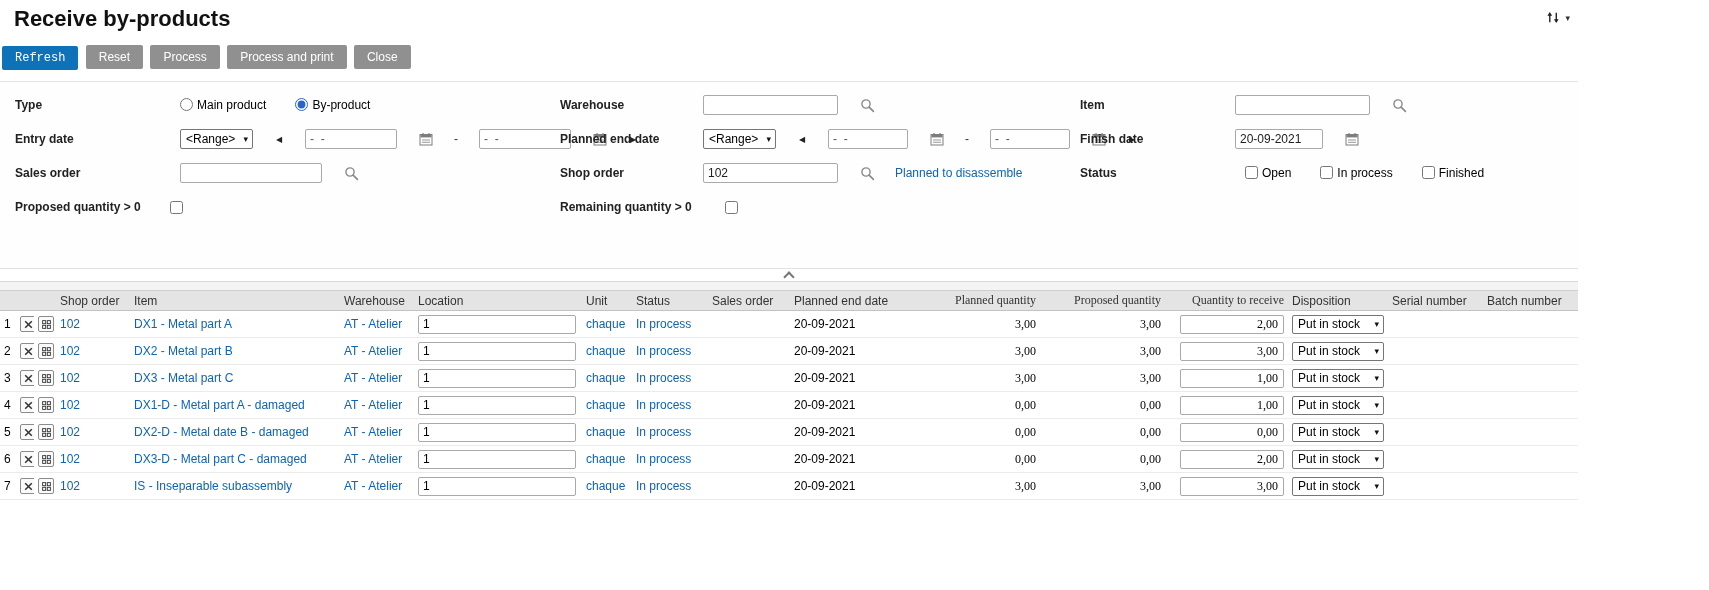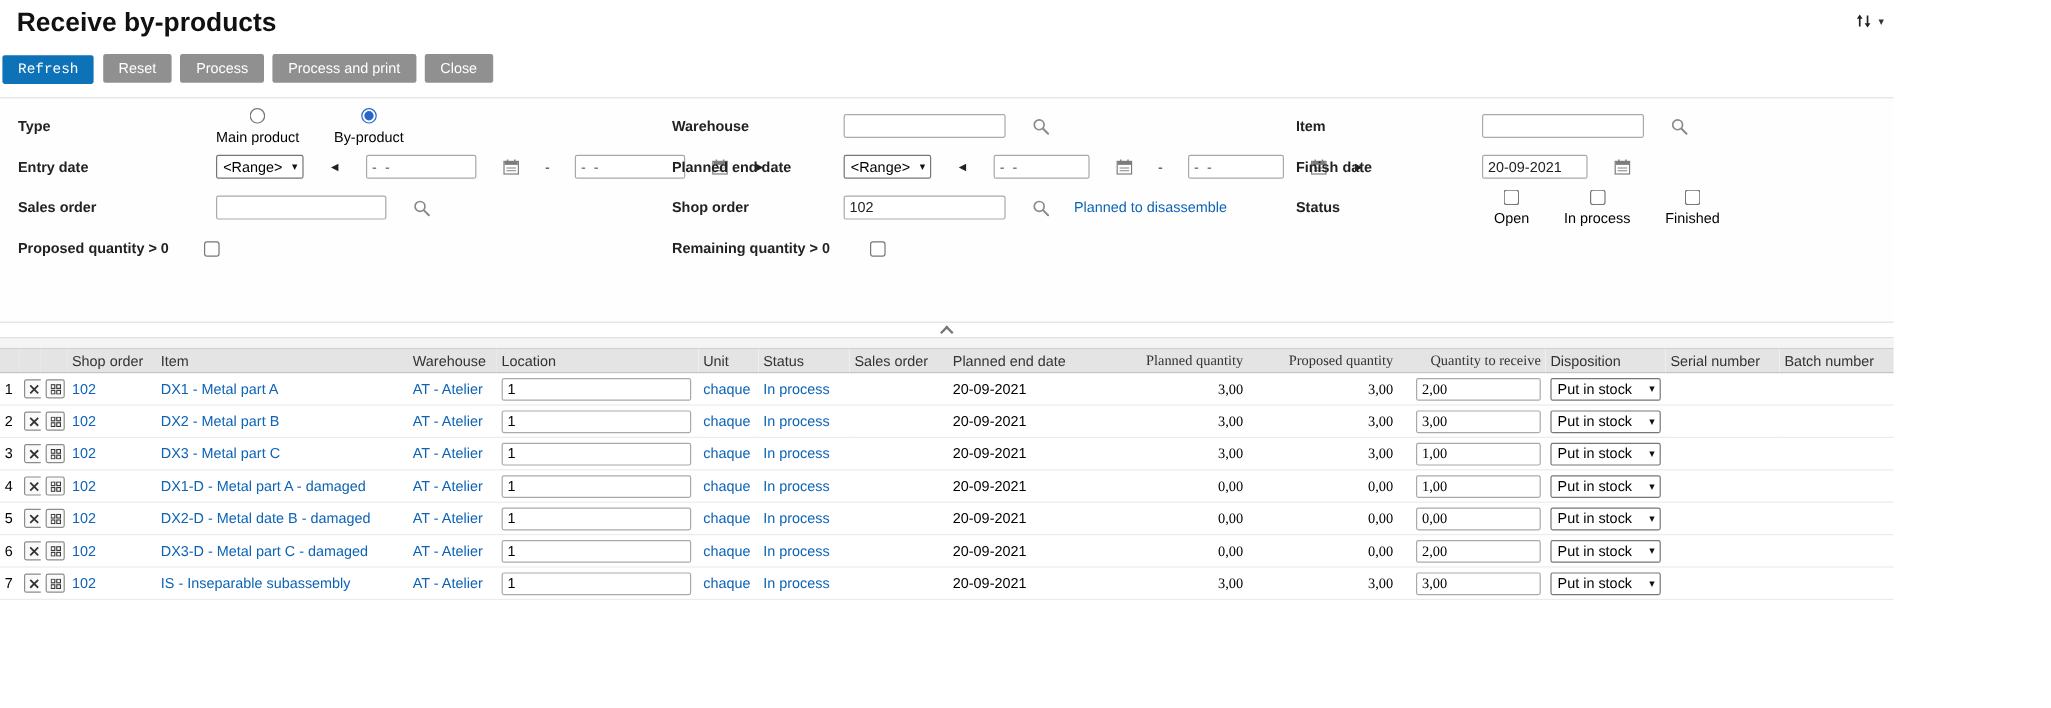--- a/index.html
+++ b/index.html
@@ -26,21 +26,21 @@
   .btn.primary { background: var(--primary-button, #0e72b8); font-family: Liberation Mono, monospace; }
 
   
   .filters { border-top: 1px solid #e2e2e2; border-bottom: 1px solid #e2e2e2;
     padding: 6px 0 10px 15px; display: grid; grid-template-columns: 545px 520px auto;
     background: #fefefe; }
   .frow { display: flex; align-items: center; min-height: 34px; gap: 20px; }
   .flabel { font-weight: bold; color: #222; flex: 0 0 145px; }
   .col2 .flabel { flex-basis: 123px; }
   .col3 .flabel { flex-basis: 135px; }
-  .opt { display: inline-flex; align-items: center; gap: 4px; margin-right: 9px; cursor: pointer; flex-direction: column; }
+  .opt { display: inline-flex; gap: 4px; margin-right: 9px; cursor: pointer; }
   input[type=radio], input[type=checkbox] { margin: 0; width: 13px; height: 13px; accent-color: #2a66c8; }
 
   .tinput { font-family: inherit; font-size: 12px; height: 20px; border: 1px solid #a9a9a9;
     border-radius: 2px; padding: 0 4px; background: #fff; color: #222; }
   .w142 { width: 142px; } .w135 { width: 135px; }
   .date { width: 92px; color: #555; } .date-sm { width: 80px; color: #555; } .date-fin { width: 88px; }
   .fakeselect { display: inline-flex; align-items: center; justify-content: space-between;
     height: 20px; border: 1px solid #767676; border-radius: 2px; background: #fff;
     padding: 0 4px 0 5px; cursor: pointer; white-space: nowrap; }
   .w97 { width: 97px; } .w88 { width: 88px; }
@@ -70,21 +70,21 @@
   .h-r { text-align: right; font-family: Liberation Serif, serif; }
   .c-num { color: #000; padding-left: 4px; }
   .c-ico { padding: 2px 1px; }
   .rowbtn { width: 16px; height: 16px; border: 1px solid #8c8c8c; background: #fafafa;
     border-radius: 2px; display: inline-flex; align-items: center; justify-content: center;
     padding: 0; cursor: pointer; color: #333; }
   .rowbtn svg { width: 9px; height: 9px; }
   .cellinput { font-family: inherit; font-size: 12px; height: 19px; border: 1px solid #a9a9a9;
     border-radius: 2px; padding: 0 4px; background: #fff; }
   .loc { width: 158px; }
-  .qty { width: 104px; text-align: left; padding-right: 5px; }
+  .qty { width: 104px; text-align: right; padding-right: 5px; }
   .c-ped { padding-left: 10px; }
   .sel-disp { width: 92px; height: 19px; }
 </style>
 </head>
 <body>
 
 <svg style="position:absolute;width:0;height:0" aria-hidden="true">
   <symbol id="i-mag" viewBox="0 0 15 15">
     <circle cx="6" cy="6" r="4.1" fill="none" stroke="currentColor" stroke-width="1.4"></circle>
     <line x1="9.1" y1="9.1" x2="13.4" y2="13.4" stroke="currentColor" stroke-width="1.7" stroke-linecap="round"></line>

